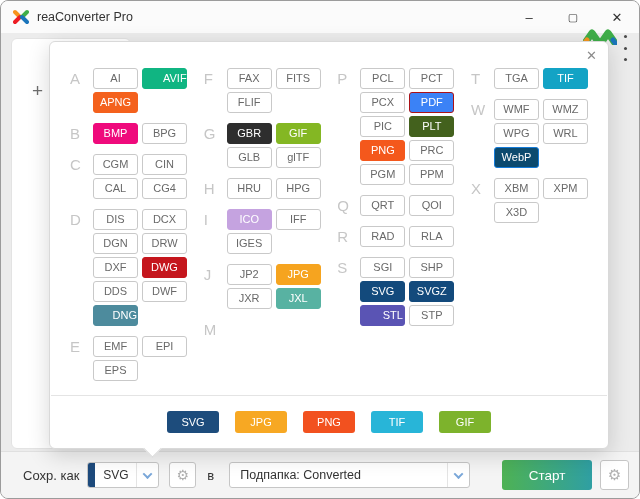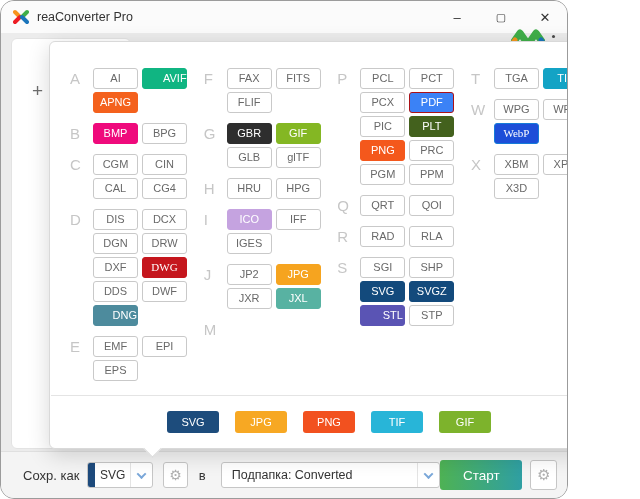--- a/index.html
+++ b/index.html
@@ -1,19 +1,19 @@
 <!DOCTYPE html>
 <html><head>
 <meta charset="utf-8">
 <style>
   * { margin:0; padding:0; box-sizing:border-box; }
   html,body { width:640px; height:499px; background:#fff; font-family:"Liberation Sans", sans-serif; }
   .window {
-    position:relative; width:568px; height:499px;
-    border:1px solid #9b9b9b; border-radius:14px; overflow:hidden;
+    position:relative; width:640px; height:499px;
+    border:1px solid #9b9b9b; border-radius:8px; overflow:hidden;
     background:#ececec;
   }
   
   .titlebar {
     position:absolute; top:0; left:0; right:0; height:32px;
     background:#fbfbfb; display:flex; align-items:center; padding-left:12px;
   }
   .app-logo { width:16px; height:16px; margin-right:8px; flex:0 0 auto; }
   .win-title { font-size:12.5px; color:#333; }
   .win-controls { position:absolute; right:0; top:0; height:32px; display:flex; }
@@ -213,21 +213,21 @@
               <div class="frow">
                 <button class="fbtn">DIS</button>
                 <button class="fbtn">DCX</button>
               </div>
               <div class="frow">
                 <button class="fbtn">DGN</button>
                 <button class="fbtn">DRW</button>
               </div>
               <div class="frow">
                 <button class="fbtn">DXF</button>
-                <button class="fbtn" style="background: rgb(197, 22, 29); border-color: rgb(197, 22, 29); color: rgb(255, 255, 255); font-family: Liberation Serif, serif;">DWG</button>
+                <button class="fbtn" style="background: rgb(197, 22, 29); border-color: rgb(197, 22, 29); color: rgb(255, 255, 255);">DWG</button>
               </div>
               <div class="frow">
                 <button class="fbtn">DDS</button>
                 <button class="fbtn">DWF</button>
               </div>
               <div class="frow">
                 <button class="fbtn" style="background: rgb(77, 139, 157); border-color: rgb(77, 139, 157); color: rgb(255, 255, 255); text-align: right;">DNG</button>
               </div>
             </div>
           </div>
@@ -377,25 +377,29 @@
               <div class="frow">
                 <button class="fbtn">TGA</button>
                 <button class="fbtn" style="background: rgb(19, 163, 197); border-color: rgb(19, 163, 197); color: rgb(255, 255, 255);">TIF</button>
               </div>
             </div>
           </div>
           <div class="fgroup">
             <div class="fletter">W</div>
             <div class="frows">
               <div class="frow">
+                <button class="fbtn">WMF</button>
+                <button class="fbtn">WMZ</button>
+              </div>
+              <div class="frow">
                 <button class="fbtn">WPG</button>
                 <button class="fbtn">WRL</button>
               </div>
               <div class="frow">
-                <button class="fbtn" style="background: #1d4ed8; border-color: rgb(21, 123, 216); color: rgb(255, 255, 255); font-family: Liberation Serif, serif;">WebP</button>
+                <button class="fbtn" style="background: #0c4a6e; border-color: rgb(21, 123, 216); color: rgb(255, 255, 255);">WebP</button>
               </div>
             </div>
           </div>
           <div class="fgroup">
             <div class="fletter">X</div>
             <div class="frows">
               <div class="frow">
                 <button class="fbtn">XBM</button>
                 <button class="fbtn">XPM</button>
               </div>

